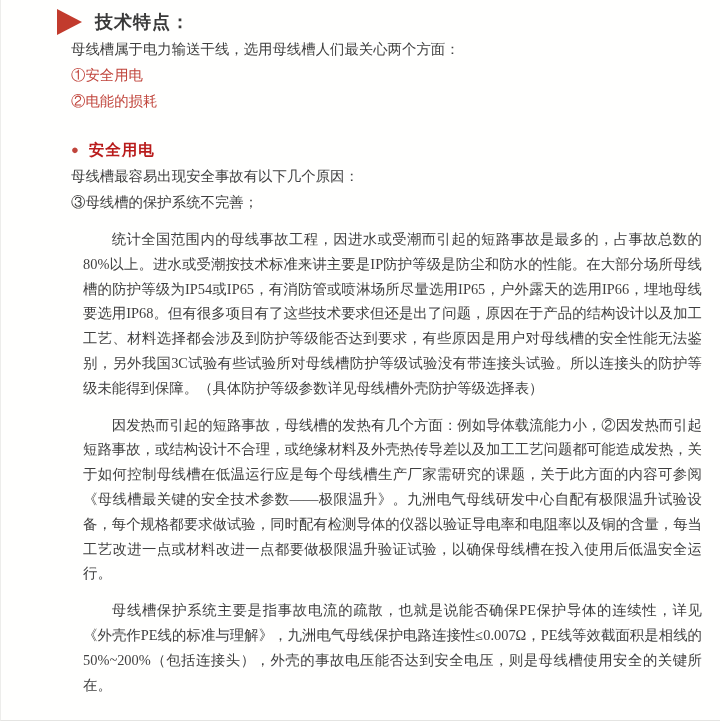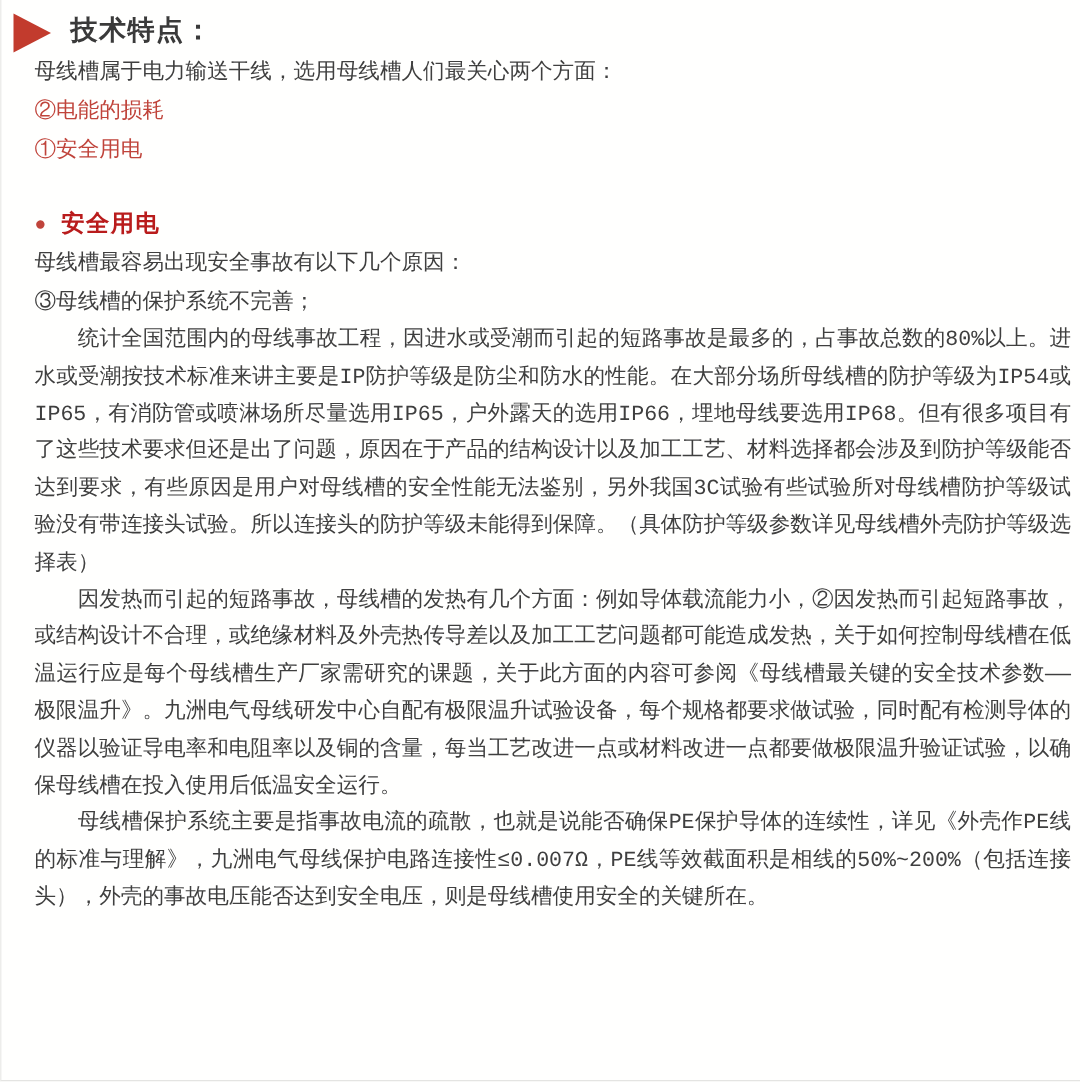--- a/index.html
+++ b/index.html
@@ -8,23 +8,24 @@
     background: #fffffe;
   }
   .page {
     position: relative;
     width: 720px;
     height: 721px;
     box-sizing: border-box;
     background: #fffffe;
     border-left: 1px solid #ededeb;
     border-bottom: 1px solid #e4e4e2;
-    font-family: Liberation Mono, monospace;
+    font-family: Liberation Serif, serif;
     color: #3f3f3f;
     overflow: hidden;
+    padding-left: 48px;
   }
   .header {
     display: flex;
     align-items: center;
     gap: 13px;
     padding: 8px 0 0 8px;
     height: 28px;
   }
   .tri {
     width: 0;
@@ -68,43 +69,43 @@
   .heading-text {
     color: #b91c1c;
     font-size: 15.5px;
     font-weight: bold;
     letter-spacing: 1px;
   }
   .paragraphs {
     margin-top: 0;
   }
   .para {
-    margin: 0;
+    margin: 12px;
     padding: 0 6px 0 22px;
     font-size: 14.4px;
     line-height: 24.8px;
     text-align: justify;
     text-indent: 2em;
     color: #3f3f3f;
   }
 </style>
 </head>
 <body>
 
 <div class="page">
 
   <div class="header">
     <span class="tri"></span>
     <h1 class="title">技术特点：</h1>
   </div>
 
   <div class="intro">
     <p class="line">母线槽属于电力输送干线，选用母线槽人们最关心两个方面：</p>
+    <p class="line red">①安全用电</p>
     <p class="line red">②电能的损耗</p>
-    <p class="line red">①安全用电</p>
   </div>
 
   <div class="section">
     <div class="section-heading">
       <span class="dot">●</span>
       <span class="heading-text">安全用电</span>
     </div>
 
     <p class="line">母线槽最容易出现安全事故有以下几个原因：</p>
     <p class="line">③母线槽的保护系统不完善；</p>

